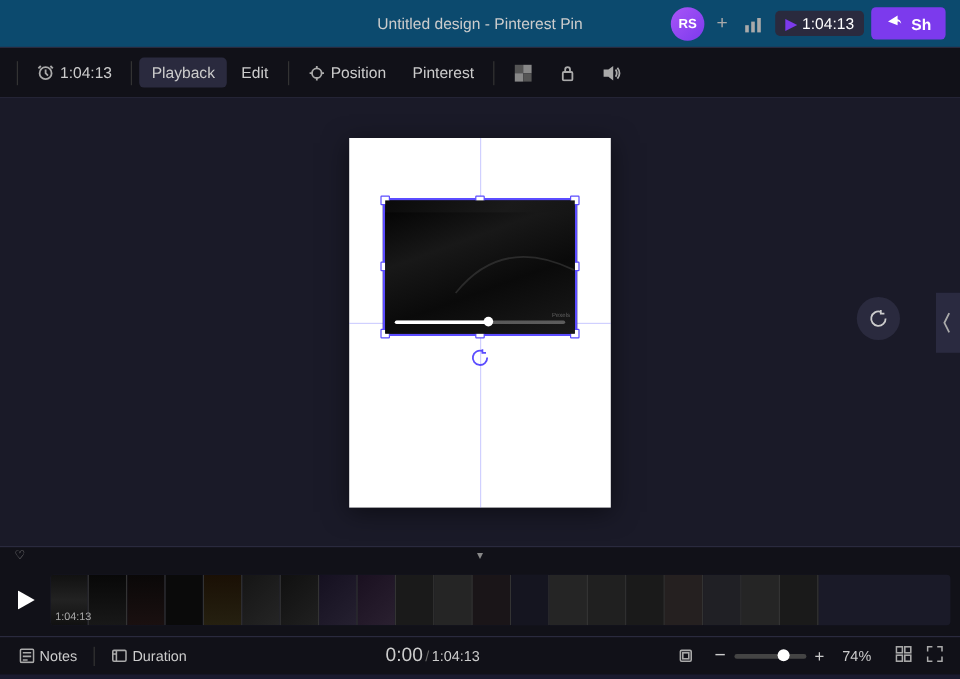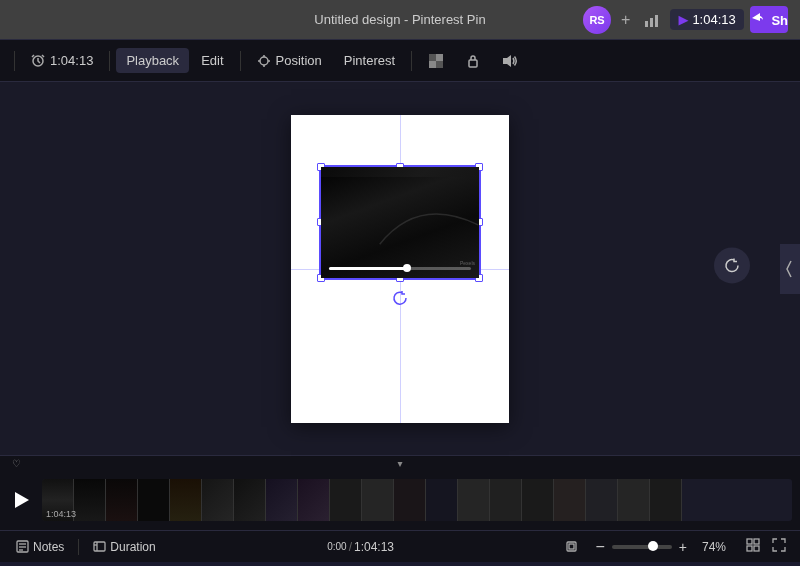--- a/index.html
+++ b/index.html
@@ -2,21 +2,21 @@
 <html><head>
   <meta charset="utf-8">
   <style>
     * { margin: 0; padding: 0; box-sizing: border-box; }
     body { width: 800px; height: 566px; background: #1a1a2e; font-family: -apple-system, BlinkMacSystemFont, 'Segoe UI', sans-serif; overflow: hidden; position: relative; }
 
     
     #top-bar {
       width: 100%;
       height: 40px;
-      background: #404040;
+      background: #0c4a6e;
       display: flex;
       align-items: center;
       justify-content: space-between;
       padding: 0 12px;
       border-bottom: 1px solid #2a2a3e;
     }
     #top-bar-center {
       display: flex;
       align-items: center;
       gap: 8px;
@@ -42,21 +42,21 @@
       display: flex; align-items: center;
     }
     .top-timer {
       display: flex; align-items: center; gap: 4px;
       color: #fff; font-size: 13px;
       background: #2a2a3e; border-radius: 4px; padding: 3px 8px;
       cursor: pointer;
     }
     .share-btn {
       background: #7c3aed; color: white; border: none;
-      border-radius: 4px; padding: 5px 0; font-size: 13px;
+      border-radius: 4px; padding: 5px 12px; font-size: 13px;
       cursor: pointer; font-weight: 600;
     }
     .top-right-group {
       display: flex; align-items: center; gap: 6px;
     }
 
     
     #toolbar {
       width: 100%;
       height: 42px;
@@ -578,21 +578,21 @@
   <button class="status-btn">
     <svg width="13" height="13" viewBox="0 0 13 13" fill="none" stroke="#aaa" stroke-width="1.3">
         <rect x="1" y="2" width="11" height="9" rx="1"></rect>
         <line x1="4" y1="2" x2="4" y2="11"></line>
         <line x1="1" y1="5" x2="4" y2="5"></line>
       </svg>
     <span>Duration</span>
   </button>
 
   <div style="flex:1; display:flex; align-items:center; justify-content:center;">
-    <span style="color:#ccc;font-size:10px;">0:00</span>
+    <span style="color:#ccc;font-size:16px;">0:00</span>
     <span style="color:#666;font-size:12px; margin:0 2px;">/</span>
     <span style="color:#ccc;font-size:12px;">1:04:13</span>
   </div>
 
   <button class="status-btn">
     <svg width="13" height="13" viewBox="0 0 13 13" fill="none" stroke="#aaa" stroke-width="1.3">
         <rect x="2" y="2" width="9" height="9" rx="1"></rect>
         <rect x="4" y="4" width="5" height="5"></rect>
       </svg>
   </button>

